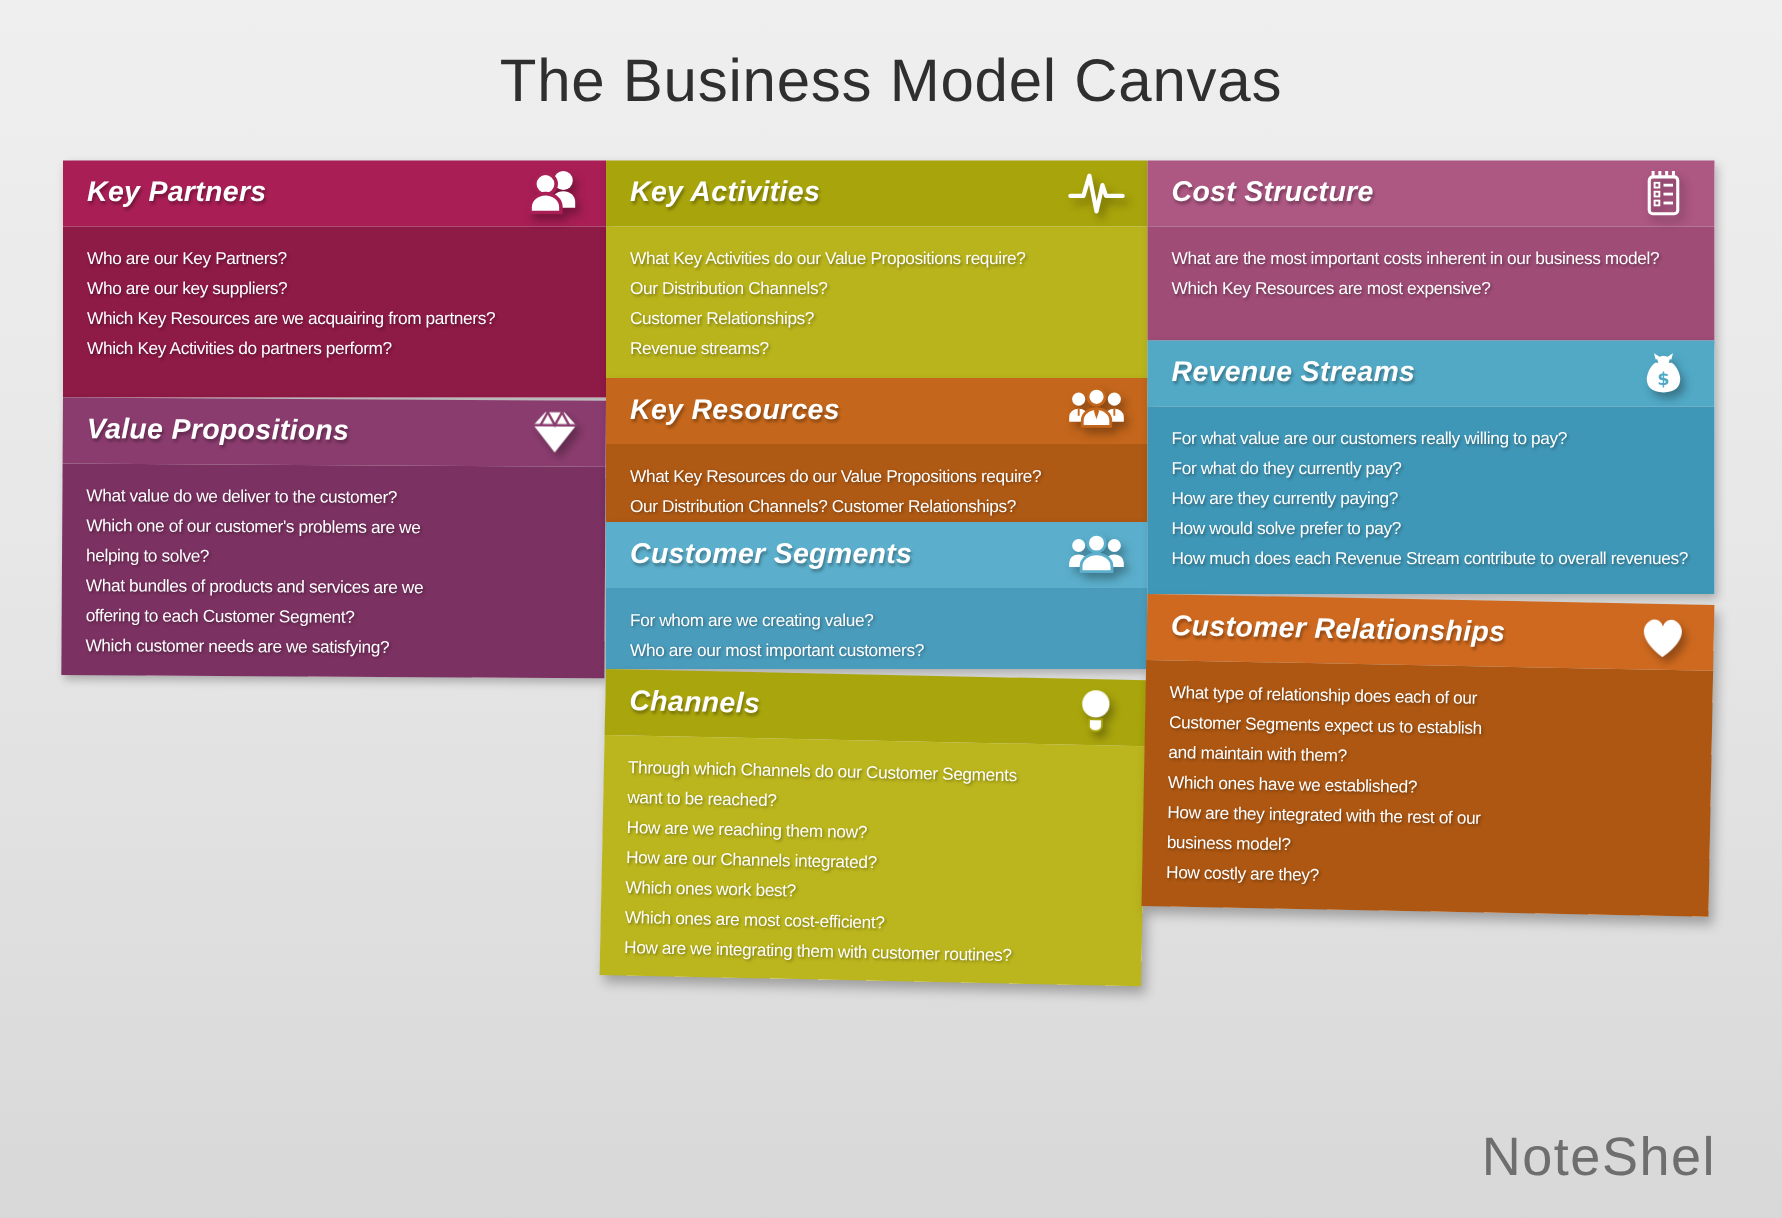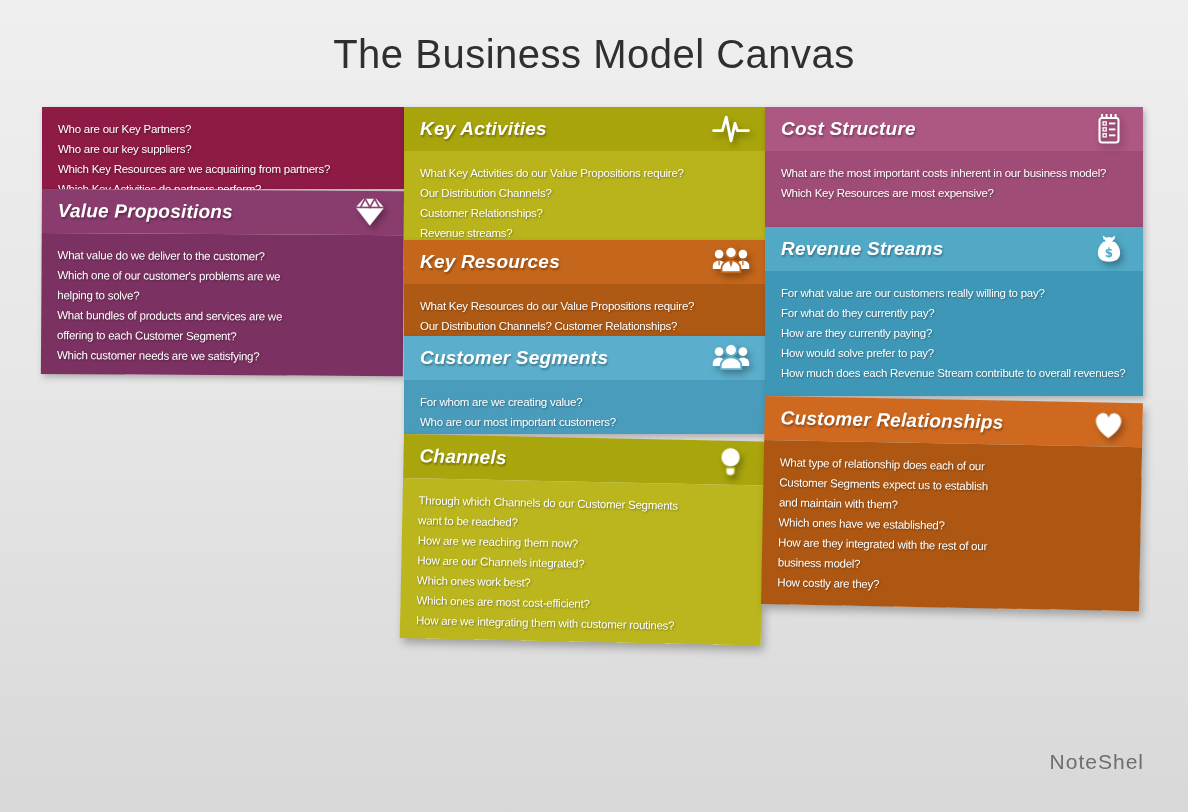--- a/index.html
+++ b/index.html
@@ -33,32 +33,45 @@
   .hdr-icon svg{width:38px;height:36px;overflow:visible;}
   .bod{
     background:var(--body);padding:12px 4px 0 16px;box-sizing:border-box;overflow:visible;
   }
   .ln{
     color:#fff;font-size:11.5px;letter-spacing:-0.25px;line-height:20px;
     white-space:nowrap;text-shadow:1px 1px 2px rgba(0,0,0,.35);
   }
   .brand{
     position:absolute;right:44px;top:750px;color:#6e6e6e;
-    font-size:21px;font-weight:300;letter-spacing:1px;
+    font-size:36px;font-weight:300;letter-spacing:1px;
   }
 </style>
 </head>
 <body>
 
 <div class="page-title">The Business Model Canvas</div>
 
 <div class="col col1">
 
   <div class="block blk-key_partners" style="--hdr: #A81E55; --body: #8E1A46;">
-    <div class="bod" style="height:82px">
+    <div class="hdr">
+      <span class="hdr-title">Key Partners</span>
+      <span class="hdr-icon">
+        <svg viewBox="0 0 48 44">
+          <g fill="#fff">
+            <circle cx="31" cy="11" r="8"></circle>
+            <path d="M21 34 v-5 a10 9 0 0 1 20 0 v5 z"></path>
+            <circle cx="16" cy="14" r="9" stroke="var(--hdr)" stroke-width="3"></circle>
+            <path d="M3 38 v-4.5 a12 10.5 0 0 1 26 0 V38 z" stroke="var(--hdr)" stroke-width="3"></path>
+          </g>
+        </svg>
+      </span>
+    </div>
+    <div class="bod" style="height:114px">
       <div class="ln">Who are our Key Partners?</div>
       <div class="ln">Who are our key suppliers?</div>
       <div class="ln">Which Key Resources are we acquairing from partners?</div>
       <div class="ln">Which Key Activities do partners perform?</div>
     </div>
   </div>
 
   <div class="block blk-value_propositions" style="--hdr: #8A3C6E; --body: #7B3161;">
     <div class="hdr">
       <span class="hdr-title">Value Propositions</span>
@@ -88,21 +101,21 @@
 
   <div class="block blk-key_activities" style="--hdr: #A8A40B; --body: #B9B41C;">
     <div class="hdr">
       <span class="hdr-title">Key Activities</span>
       <span class="hdr-icon">
         <svg viewBox="0 0 48 44">
           <polyline points="2,24 13,24 18,7 24,37 29,15 32,24 46,24" fill="none" stroke="#fff" stroke-width="3.6" stroke-linecap="round" stroke-linejoin="round"></polyline>
         </svg>
       </span>
     </div>
-    <div class="bod" style="height:89px">
+    <div class="bod" style="height:101px">
       <div class="ln">What Key Activities do our Value Propositions require?</div>
       <div class="ln">Our Distribution Channels?</div>
       <div class="ln">Customer Relationships?</div>
       <div class="ln">Revenue streams?</div>
     </div>
   </div>
 
   <div class="block blk-key_resources" style="--hdr: #C4661B; --body: #AE5914;">
     <div class="hdr">
       <span class="hdr-title">Key Resources</span>

